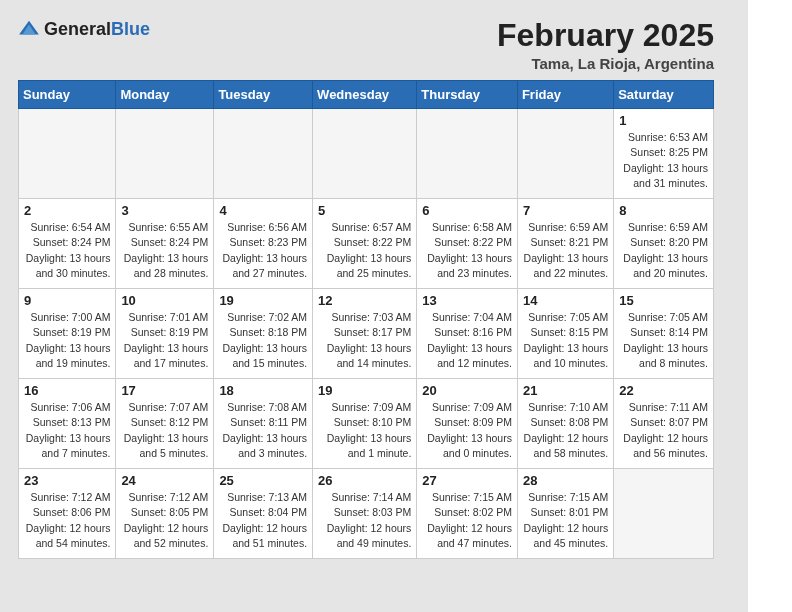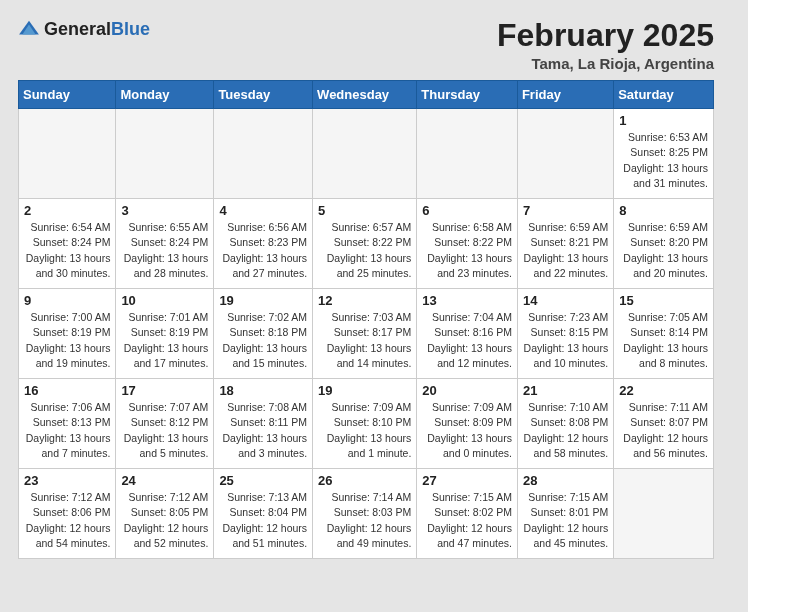--- a/index.html
+++ b/index.html
@@ -227,21 +227,21 @@
           </td>
           <td>
             <span class="day-number">13</span>
             <div class="day-info">Sunrise: 7:04 AM
 Sunset: 8:16 PM
 Daylight: 13 hours
 and 12 minutes.</div>
           </td>
           <td>
             <span class="day-number">14</span>
-            <div class="day-info">Sunrise: 7:23 AM
+            <div class="day-info">Sunrise: 7:05 AM
 Sunset: 8:15 PM
 Daylight: 13 hours
 and 10 minutes.</div>
           </td>
           <td>
             <span class="day-number">15</span>
             <div class="day-info">Sunrise: 7:05 AM
 Sunset: 8:14 PM
 Daylight: 13 hours
 and 8 minutes.</div>

